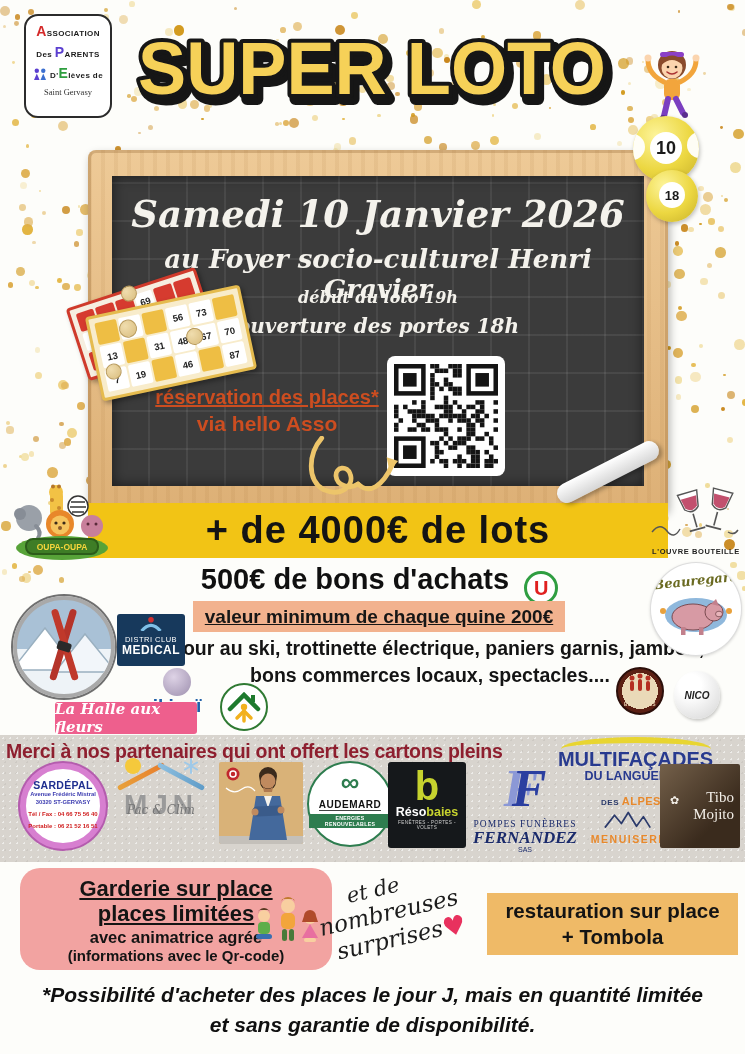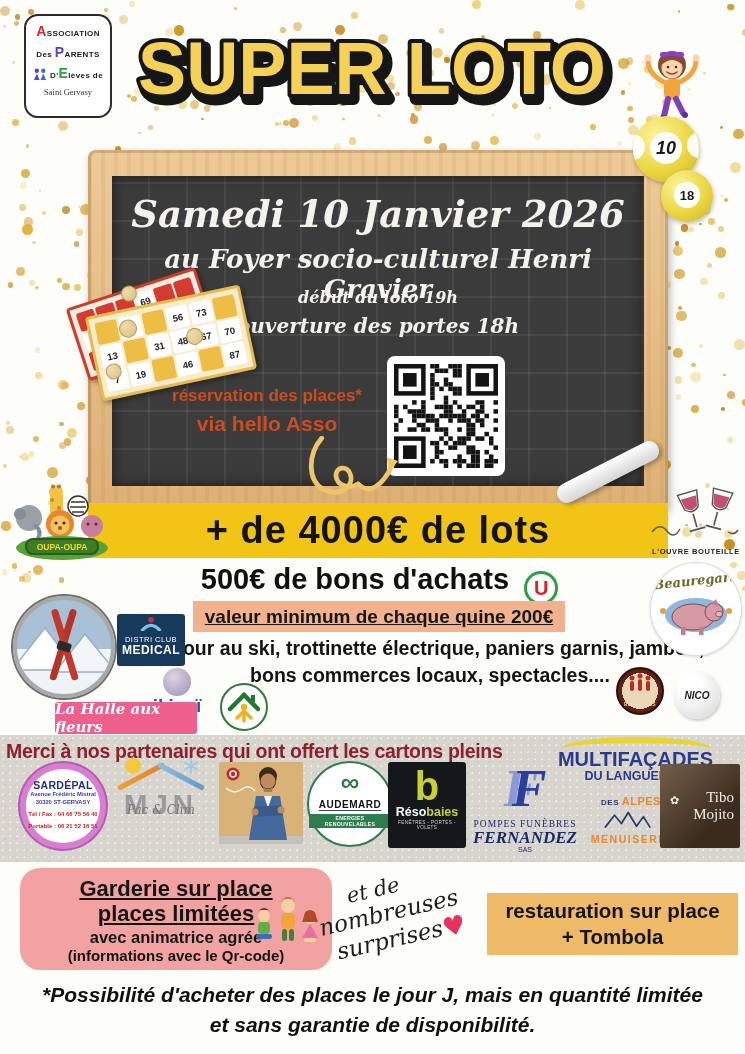--- a/index.html
+++ b/index.html
@@ -21,22 +21,22 @@
   #assoc-city{font-family:"Liberation Serif",serif;font-weight:normal;font-size:8.5px;color:#333;}
   #family-icon{vertical-align:-2px;margin-right:2px;}
 
   
   #title-svg{left:126px;top:16px;z-index:3;}
 
   
   #girl{left:640px;top:44px;z-index:5;}
   .ball{border-radius:50%;overflow:hidden;z-index:6;
     background:radial-gradient(circle at 35% 30%,#fdf49a,#ecd741 55%,#c7b02a);box-shadow:1px 2px 4px rgba(0,0,0,.25);}
-  #ball1{left:633px;top:116px;width:66px;height:66px;font-style:italic;}
-  #ball2{left:661px;top:170px;width:52px;height:52px;z-index:7;text-decoration:underline;}
+  #ball1{left:633px;top:116px;width:66px;height:66px;}
+  #ball2{left:646px;top:170px;width:52px;height:52px;z-index:7;text-decoration:underline;}
   .ball-num{position:absolute;background:#fff;border-radius:50%;display:flex;align-items:center;justify-content:center;
     font-weight:bold;color:#1a1a1a;}
   #ball1 .main{left:17px;top:16px;width:32px;height:32px;font-size:18px;}
   #ball2 .main{left:13px;top:12px;width:26px;height:26px;font-size:13px;}
   .ball-side{position:absolute;background:#fff;border-radius:50%;width:26px;height:26px;opacity:.95;}
 
   
   #frame{left:88px;top:150px;width:580px;height:362px;border-radius:8px;z-index:2;
     background:linear-gradient(180deg,#eeca97,#ddb076);
     box-shadow:inset 0 0 0 3px rgba(140,95,40,.28),2px 4px 8px rgba(0,0,0,.28);}
@@ -46,21 +46,21 @@
     background-image:repeating-linear-gradient(90deg,transparent 0 36px,rgba(255,255,255,.07) 36px 38px),
       repeating-linear-gradient(0deg,transparent 0 36px,rgba(255,255,255,.07) 36px 38px);
     box-shadow:inset 0 0 14px rgba(0,0,0,.55);}
   .chalk-text{position:absolute;width:100%;text-align:center;color:#f4f2ec;
     font-family:"DejaVu Serif",serif;font-style:italic;font-weight:bold;}
   #cb-date{top:16px;font-size:37px;}
   #cb-venue{top:68px;font-size:26px;}
   #cb-time1{top:112px;font-size:16px;}
   #cb-time2{top:138px;font-size:20px;}
   .res-text{position:absolute;left:10px;width:290px;text-align:center;color:#cc4d20;font-weight:bold;}
-  #cb-res1{top:210px;font-size:17px;}
+  #cb-res1{top:210px;font-size:20px;text-decoration:underline;}
   #cb-res2{top:236px;font-size:21px;}
 
   
   #qr-box{left:387px;top:356px;width:118px;height:120px;background:#fff;border-radius:8px;padding:7px;z-index:5;}
 
   
   #heart-arrow{left:295px;top:436px;z-index:5;}
   #chalk{left:552px;top:462px;width:112px;height:20px;border-radius:10px;z-index:6;
     background:linear-gradient(180deg,#ffffff,#d5d5d5);box-shadow:2px 3px 4px rgba(0,0,0,.3);
     transform:rotate(-27deg);}

